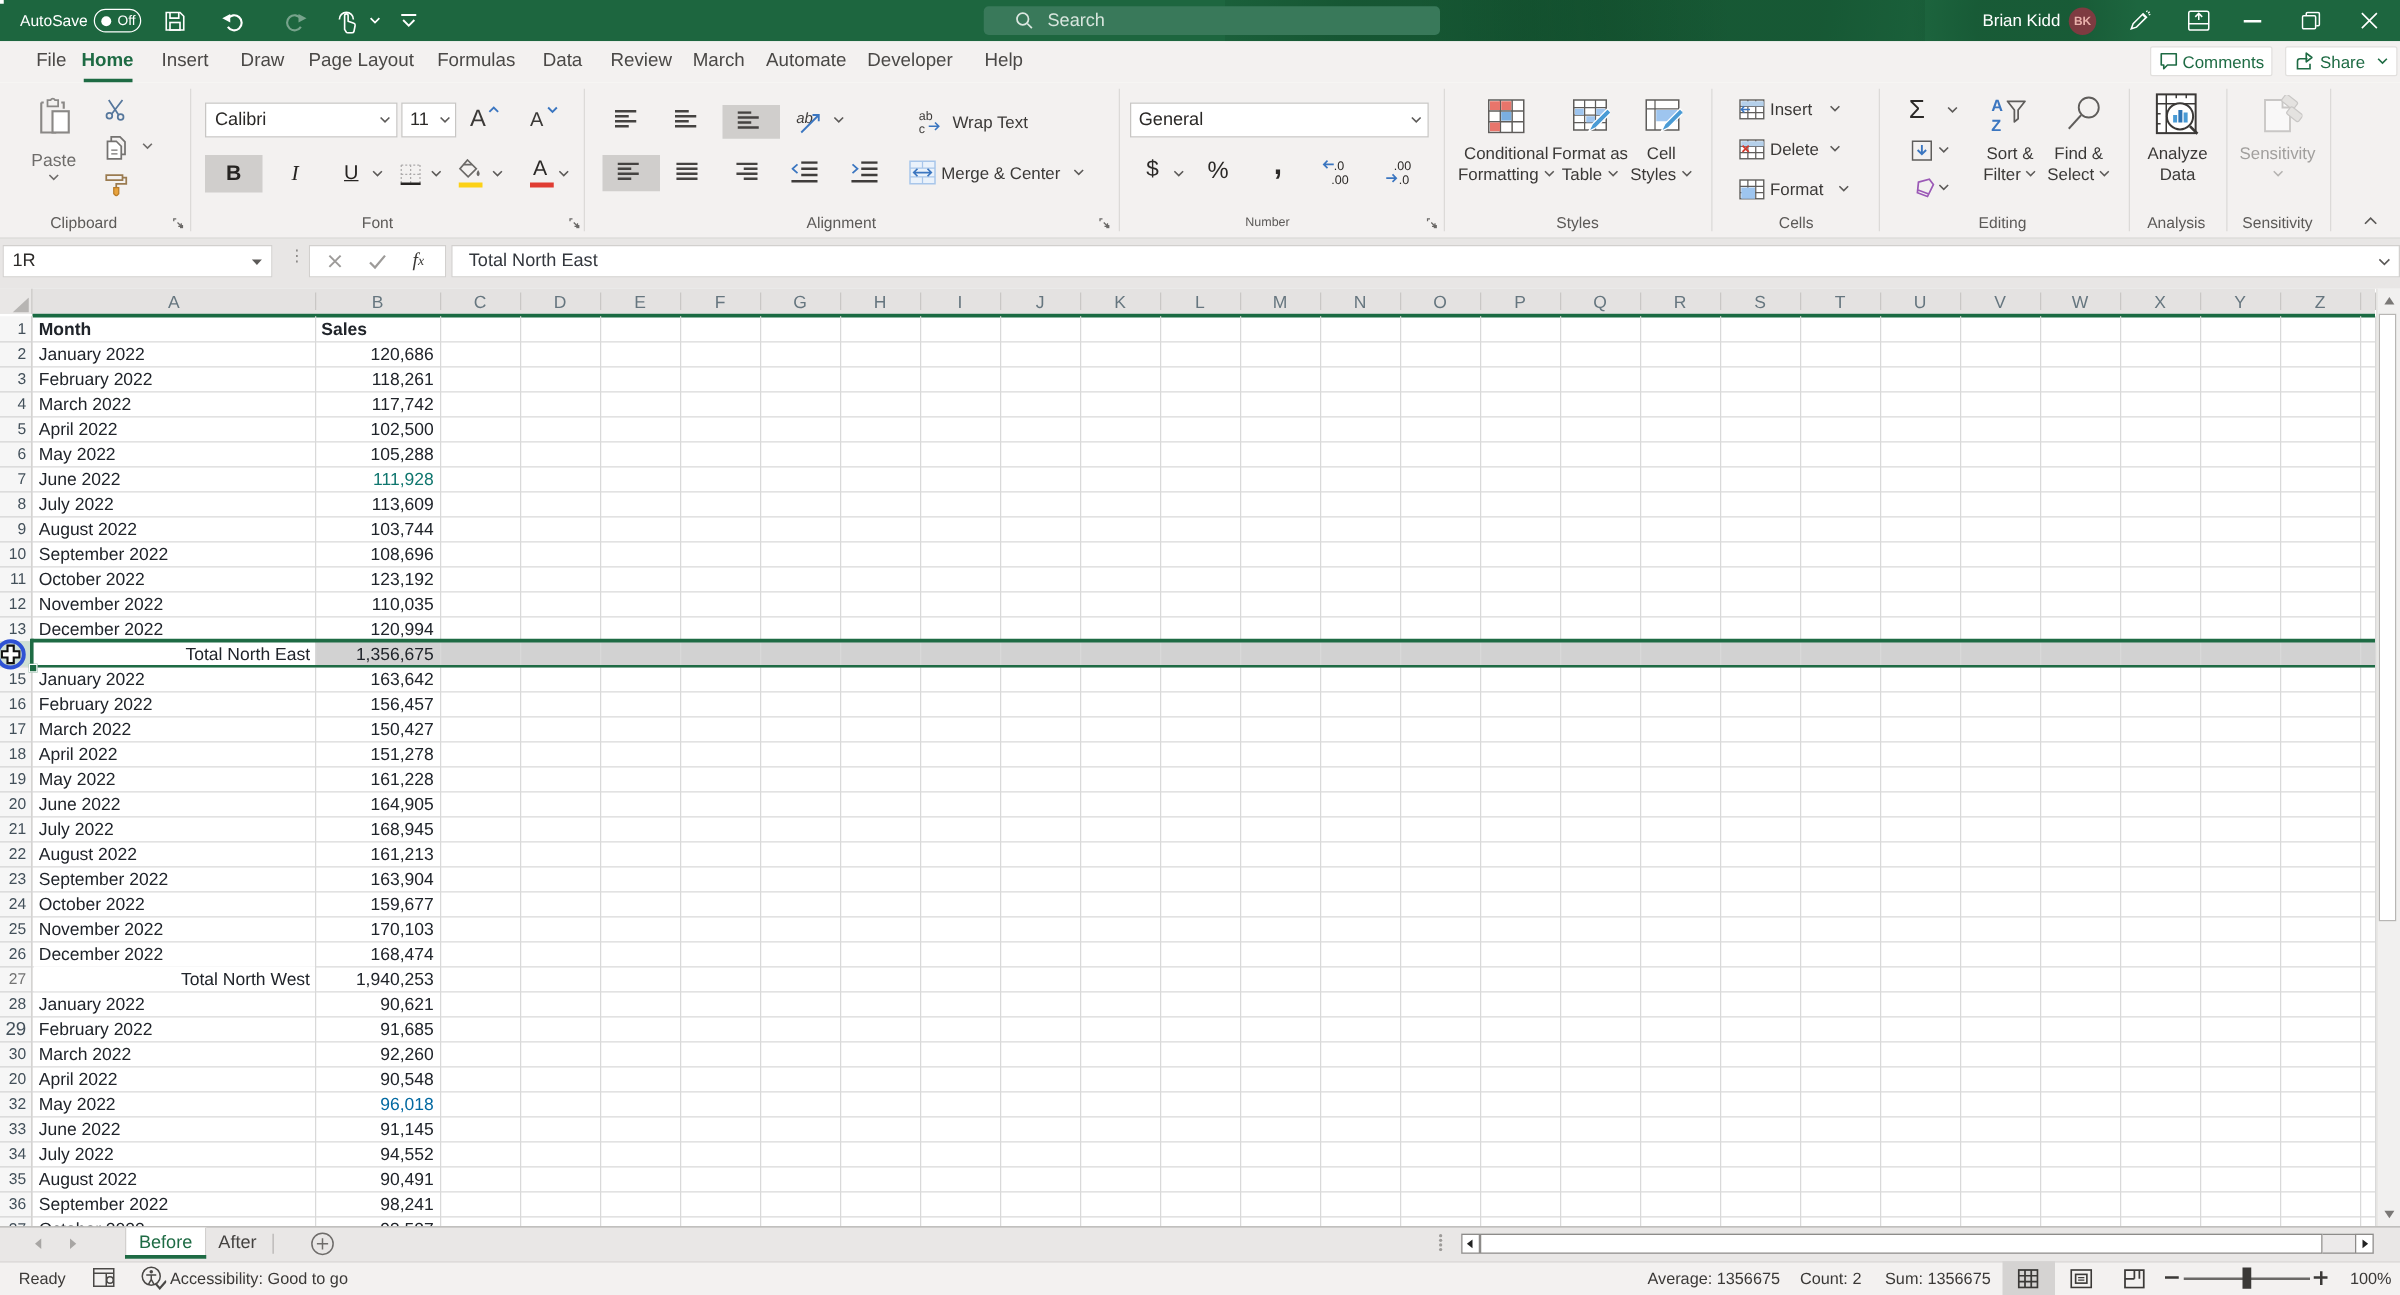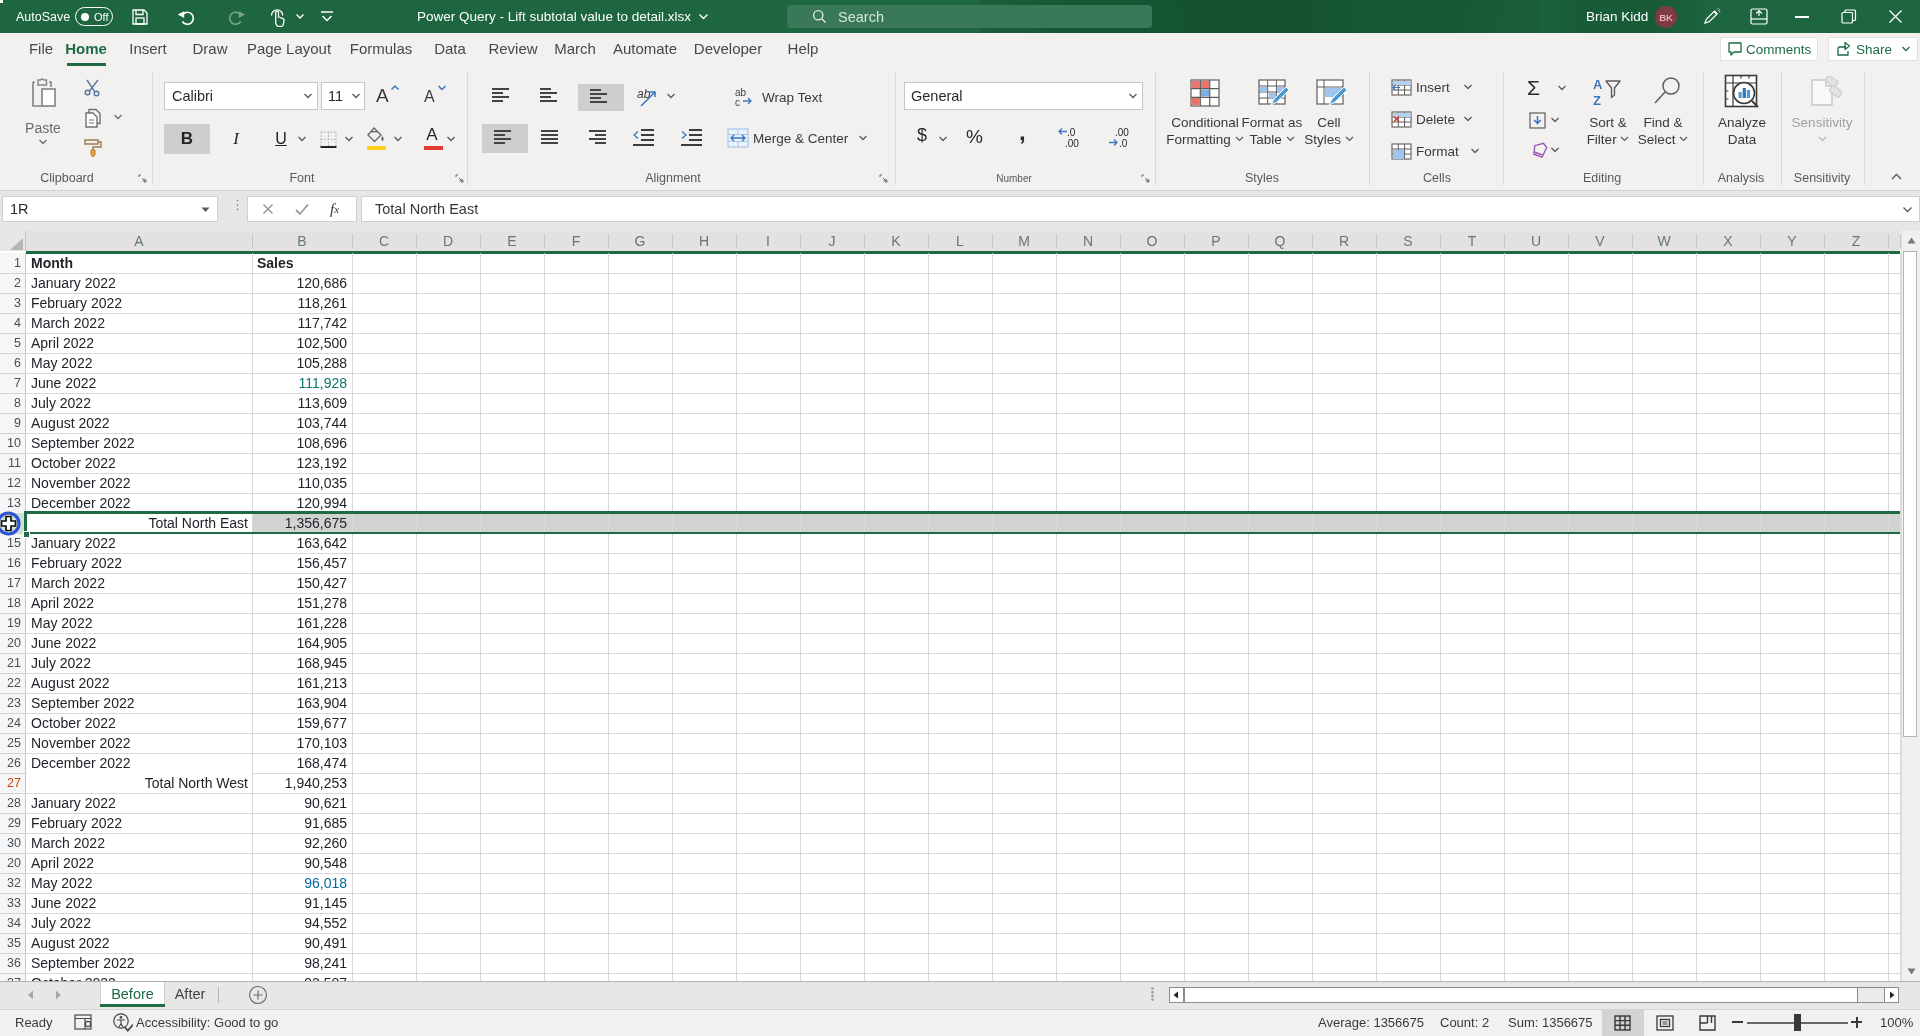--- a/index.html
+++ b/index.html
@@ -33,23 +33,20 @@
 <path d="M3.5 9.5 a5.6 5.6 0 1 1 11.2 0" fill="none" stroke="#fff" stroke-width="1.3"></path>
 <path d="M7.7 17.5 v-11 a1.4 1.4 0 0 1 2.8 0 v4.5 l4.6 1.6 a1.6 1.6 0 0 1 1 1.8 l-0.9 4.6 a1.6 1.6 0 0 1 -1.6 1.3 h-3.3 a1.6 1.6 0 0 1 -1.2 -0.5 z" fill="none" stroke="#fff" stroke-width="1.3" stroke-linejoin="round"></path>
       </svg>
 <svg class="a" style="left:295px;top:13px" width="10" height="7" viewBox="0 0 10 7">
 <path d="M1.5 1.5 l3.5 3.5 l3.5 -3.5" fill="none" stroke="#fff" stroke-width="1.4"></path>
       </svg>
 <svg class="a" style="left:320px;top:10px" width="14" height="13" viewBox="0 0 14 13">
 <path d="M1 2 h12" stroke="#fff" stroke-width="1.5"></path>
 <path d="M2.5 6 l4.5 4.5 l4.5 -4.5" fill="none" stroke="#fff" stroke-width="1.5"></path>
       </svg>
-<div class="a" style="left:393px;top:0;width:340px;height:33px;display:flex;align-items:center;justify-content:center;gap:7px;color:#fff;font-size:13.5px;white-space:nowrap">Power Query - Lift subtotal value to detail.xlsx<svg width="11" height="8" viewBox="0 0 11 8">
-          <path d="M1.5 1.5 l4 4 l4 -4" fill="none" stroke="#fff" stroke-width="1.4"></path>
-        </svg></div>
 <div class="a" style="left:787px;top:5px;width:365px;height:23px;background:#39795a;border-radius:4px"></div>
 <svg class="a" style="left:812px;top:9px" width="15" height="15" viewBox="0 0 15 15">
 <circle cx="6.2" cy="6.2" r="4.6" fill="none" stroke="#dcE8e1" stroke-width="1.4"></circle>
 <path d="M9.8 9.8 L13.5 13.5" stroke="#dce8e1" stroke-width="1.4"></path>
       </svg>
 <div class="a" style="left:838px;top:5px;height:23px;display:flex;align-items:center;color:#d7e5dd;font-size:14.5px">Search</div>
 <div class="a" style="left:1586px;top:0;height:33px;display:flex;align-items:center;color:#fff;font-size:13.5px">Brian Kidd</div>
 <div class="a ct" style="left:1655px;top:6px;width:22px;height:22px;border-radius:50%;background:#7e3b41;color:#e9b0ab;font-size:9.5px;font-weight:bold">BK</div>
 <svg class="a" style="left:1702px;top:8px" width="20" height="18" viewBox="0 0 20 18">
 <path d="M3 15 l1.5 -4 l8 -8 l2.7 2.7 l-8 8 z" fill="none" stroke="#fff" stroke-width="1.2"></path>
@@ -621,23 +618,23 @@
 <div class="a" style="left:0;top:573px;width:21px;height:20px;display:flex;align-items:center;justify-content:flex-end;color:#43505a;font-size:12.5px">17</div>
 <div class="a" style="left:0;top:593px;width:21px;height:20px;display:flex;align-items:center;justify-content:flex-end;color:#43505a;font-size:12.5px">18</div>
 <div class="a" style="left:0;top:613px;width:21px;height:20px;display:flex;align-items:center;justify-content:flex-end;color:#43505a;font-size:12.5px">19</div>
 <div class="a" style="left:0;top:633px;width:21px;height:20px;display:flex;align-items:center;justify-content:flex-end;color:#43505a;font-size:12.5px">20</div>
 <div class="a" style="left:0;top:653px;width:21px;height:20px;display:flex;align-items:center;justify-content:flex-end;color:#43505a;font-size:12.5px">21</div>
 <div class="a" style="left:0;top:673px;width:21px;height:20px;display:flex;align-items:center;justify-content:flex-end;color:#43505a;font-size:12.5px">22</div>
 <div class="a" style="left:0;top:693px;width:21px;height:20px;display:flex;align-items:center;justify-content:flex-end;color:#43505a;font-size:12.5px">23</div>
 <div class="a" style="left:0;top:713px;width:21px;height:20px;display:flex;align-items:center;justify-content:flex-end;color:#43505a;font-size:12.5px">24</div>
 <div class="a" style="left:0;top:733px;width:21px;height:20px;display:flex;align-items:center;justify-content:flex-end;color:#43505a;font-size:12.5px">25</div>
 <div class="a" style="left:0;top:753px;width:21px;height:20px;display:flex;align-items:center;justify-content:flex-end;color:#43505a;font-size:12.5px">26</div>
-<div class="a" style="left:0;top:773px;width:21px;height:20px;display:flex;align-items:center;justify-content:flex-end;color:#c2410c;font-size:12.5px">27</div>
+<div class="a" style="left:0;top:773px;width:21px;height:20px;display:flex;align-items:center;justify-content:flex-end;color:#737373;font-size:12.5px">27</div>
 <div class="a" style="left:0;top:793px;width:21px;height:20px;display:flex;align-items:center;justify-content:flex-end;color:#43505a;font-size:12.5px">28</div>
-<div class="a" style="left:0;top:813px;width:21px;height:20px;display:flex;align-items:center;justify-content:flex-end;color:#43505a;font-size:12px">29</div>
+<div class="a" style="left:0;top:813px;width:21px;height:20px;display:flex;align-items:center;justify-content:flex-end;color:#43505a;font-size:15px">29</div>
 <div class="a" style="left:0;top:833px;width:21px;height:20px;display:flex;align-items:center;justify-content:flex-end;color:#43505a;font-size:12.5px">30</div>
 <div class="a" style="left:0;top:853px;width:21px;height:20px;display:flex;align-items:center;justify-content:flex-end;color:#43505a;font-size:12.5px">20</div>
 <div class="a" style="left:0;top:873px;width:21px;height:20px;display:flex;align-items:center;justify-content:flex-end;color:#43505a;font-size:12.5px">32</div>
 <div class="a" style="left:0;top:893px;width:21px;height:20px;display:flex;align-items:center;justify-content:flex-end;color:#43505a;font-size:12.5px">33</div>
 <div class="a" style="left:0;top:913px;width:21px;height:20px;display:flex;align-items:center;justify-content:flex-end;color:#43505a;font-size:12.5px">34</div>
 <div class="a" style="left:0;top:933px;width:21px;height:20px;display:flex;align-items:center;justify-content:flex-end;color:#43505a;font-size:12.5px">35</div>
 <div class="a" style="left:0;top:953px;width:21px;height:20px;display:flex;align-items:center;justify-content:flex-end;color:#43505a;font-size:12.5px">36</div>
 <div class="a" style="left:0;top:973px;width:21px;height:20px;display:flex;align-items:center;justify-content:flex-end;color:#43505a;font-size:12.5px">37</div>
 <div class="a" style="left:31px;top:253px;width:218px;height:20px;display:flex;align-items:center;color:#20242a;font-size:14px;font-weight:bold;overflow:hidden">Month</div>
 <div class="a" style="left:257px;top:253px;width:90px;height:20px;display:flex;align-items:center;color:#20242a;font-size:14px;font-weight:bold;">Sales</div>

